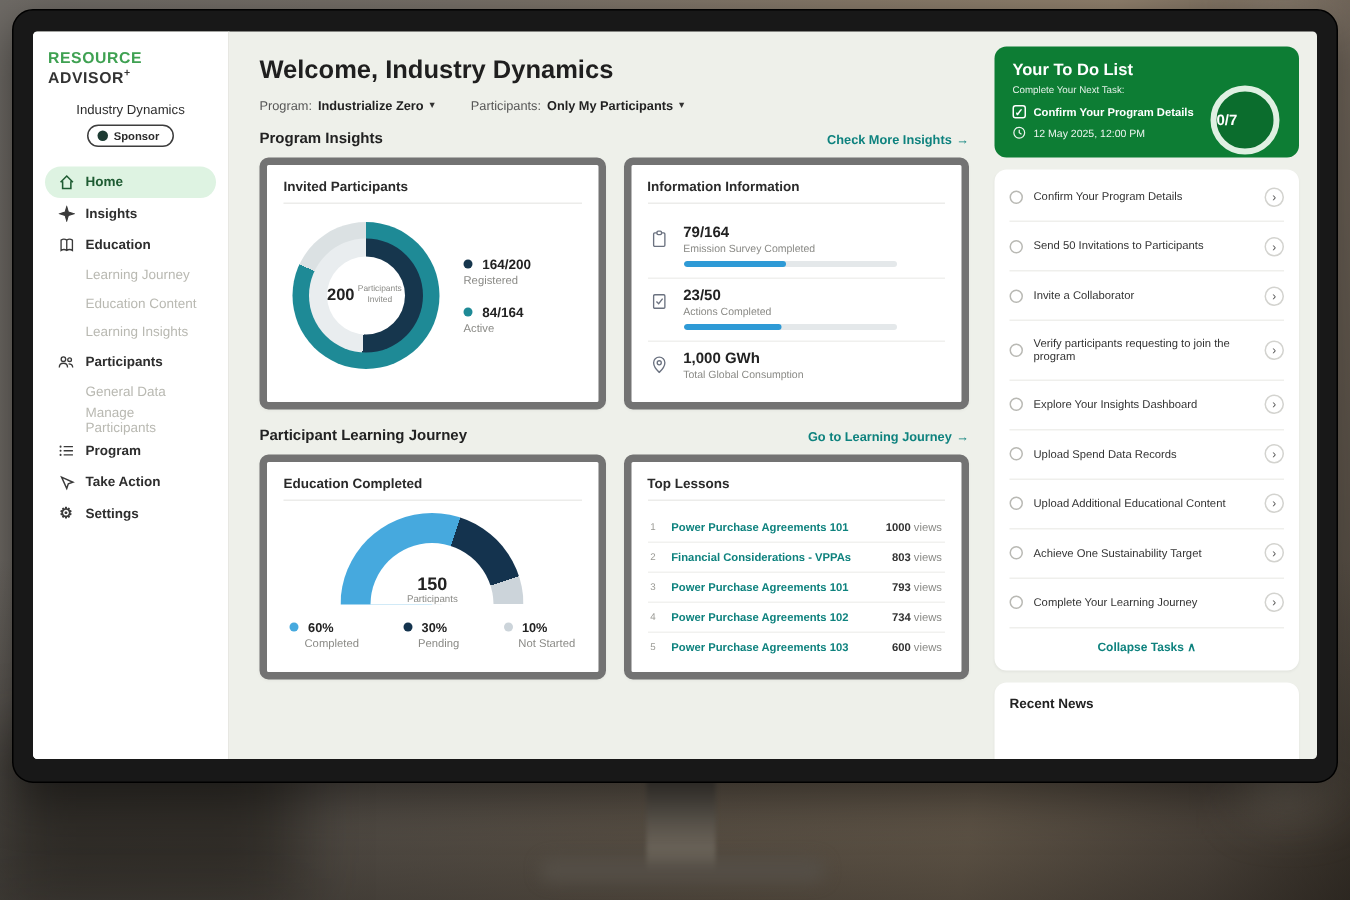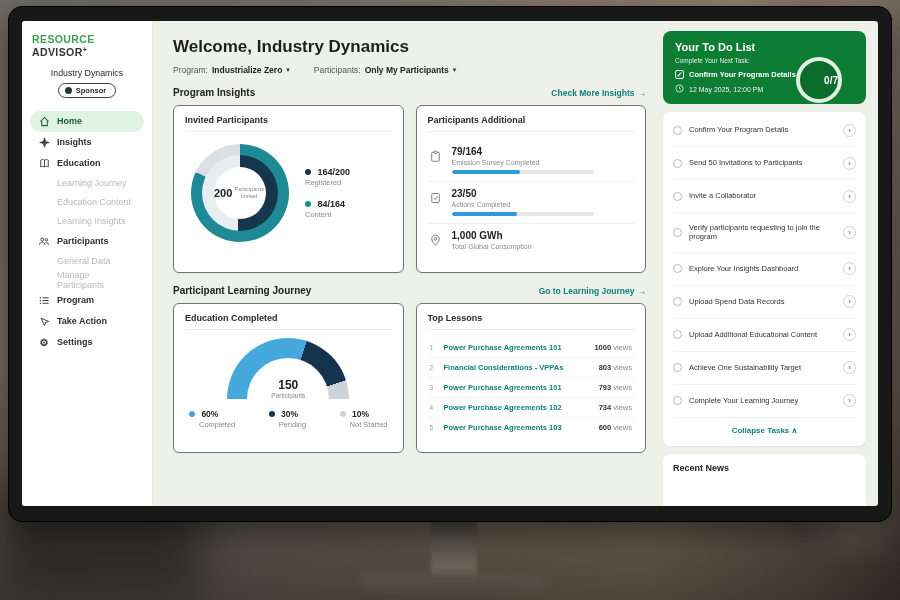--- a/index.html
+++ b/index.html
@@ -57,21 +57,21 @@
   .filter { display:flex; align-items:center; gap:4px; font-size:8.5px; color:#555; cursor:pointer; }
   .f-value { font-weight:bold; color:#222; }
   .chev { font-size:7px; color:#333; }
 
   .section-head { display:flex; justify-content:space-between; align-items:center; margin:2px 0 7px;gap:35px; }
   .section-title { font-size:10px; font-weight:bold; color:#222; }
   .section-link { font-size:8.5px; font-weight:bold; color:#0e827e; cursor:pointer; }
   .arrow { margin-left:3px; }
 
   .cards-row { display:flex; gap:12px; margin-bottom:12px; }
-  .card { background:#fff; border:1px solid #737373; border-radius:6px;
+  .card { background:#fff; border:5px solid #737373; border-radius:6px;
     padding:9px 11px; box-shadow:0 1px 2px rgba(0,0,0,0.04); flex:1; min-width:0; }
   .r1 .card { height:168px; }
   .r2 .card { height:150px; }
   .card-title { font-size:9px; font-weight:bold; color:#2a2a2a;
     padding-bottom:6px; border-bottom:1px solid #ececea; margin-bottom:8px; }
 
   
   .invited-body { display:flex; align-items:center; gap:16px; padding:4px 0 0 6px; }
   .donut { position:relative; width:98px; height:98px; }
   .donut-outer { position:absolute; inset:0; border-radius:50%; }
@@ -123,23 +123,23 @@
     display:flex; flex-direction:column; overflow:hidden; height:100%; }
   .todo-card { position:relative; background:#0d7d34; border-radius:8px;
     padding:10px 12px; color:#fff; flex:none; }
   .todo-title { font-size:11px; font-weight:bold; margin-bottom:4px; }
   .todo-sub { font-size:6.5px; opacity:0.88; margin-bottom:6px; }
   .todo-next { display:flex; align-items:center; gap:5px; font-size:7.5px; font-weight:bold;
     margin-bottom:5px; width:130px; }
   .check-ic { width:9px; height:9px; border:1px solid #fff; border-radius:2px; flex:none;
     display:flex; align-items:center; justify-content:center; font-size:7px; }
   .todo-due { display:flex; align-items:center; gap:5px; font-size:7px; opacity:0.92; }
-  .ring { position:absolute; right:24px; top:26px; width:46px; height:46px; border-radius:50%;
+  .ring { position:absolute; right:13px; top:26px; width:46px; height:46px; border-radius:50%;
     border:4.5px solid #dff0e2; background:rgba(0,0,0,0.12);
-    display:flex; align-items:center; justify-content:flex-end; }
+    display:flex; align-items:center; justify-content:flex-start; }
   .ring-val { font-size:10px; font-weight:bold; color:#fff; }
 
   .tasks-card { background:#fff; border-radius:8px; margin-top:8px; padding:2px 10px;
     flex:none; box-shadow:0 1px 2px rgba(0,0,0,0.05); }
   .task { display:flex; align-items:center; gap:7px; padding:9.5px 0;
     border-bottom:1px solid #efefec; cursor:pointer; }
   .task-check { width:9px; height:9px; border:1px solid #b9b9b4; border-radius:50%; flex:none; }
   .task-label { flex:1; min-width:0; font-size:7.5px; color:#333; line-height:1.3; }
   .task-go { width:13px; height:13px; border:1px solid #d3d3cf; border-radius:50%; flex:none;
     display:flex; align-items:center; justify-content:center; font-size:8px; color:#555; }
@@ -283,28 +283,28 @@
               </div>
               <div class="legend">
                 <div class="legend-item">
                   <span class="dot" style="background: rgb(22, 54, 77);"></span>
                   <span class="lv">164/200</span>
                   <div class="ll">Registered</div>
                 </div>
                 <div class="legend-item">
                   <span class="dot" style="background: rgb(30, 138, 150);"></span>
                   <span class="lv">84/164</span>
-                  <div class="ll">Content</div>
+                  <div class="ll">Active</div>
                 </div>
               </div>
             </div>
           </div>
 
           <div class="card">
-            <div class="card-title">Participants Additional</div>
+            <div class="card-title">Information Information</div>
             <div class="stat">
               <span class="stat-ic">
                 <svg width="11" height="12" viewBox="0 0 14 16" fill="none" stroke="#6b7280" stroke-width="1.2">
                     <rect x="2" y="3" width="10" height="12" rx="1"></rect>
                     <rect x="5" y="1.5" width="4" height="3" rx="1" fill="#fff"></rect>
                   </svg>
               </span>
               <span>
                 <div class="sv">79/164</div>
                 <div class="sl">Emission Survey Completed</div>

